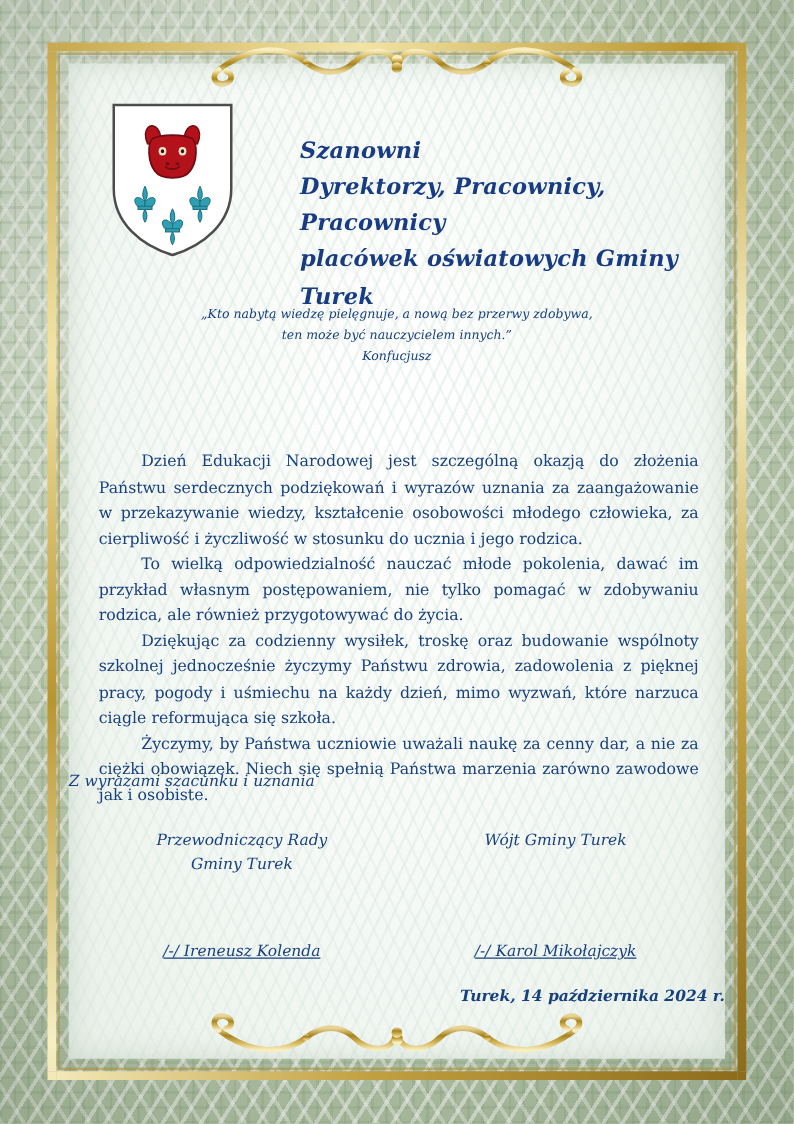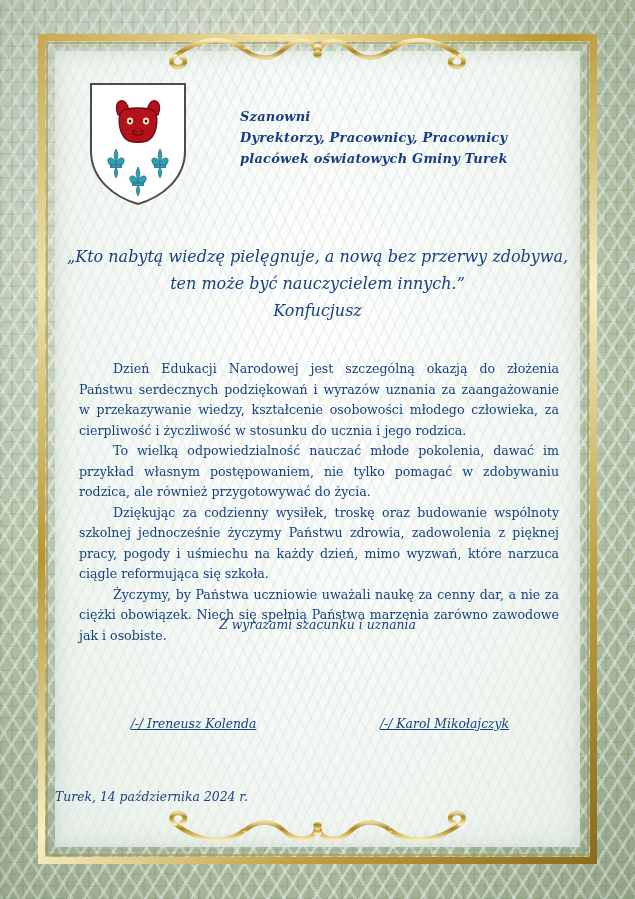--- a/index.html
+++ b/index.html
@@ -109,34 +109,34 @@
     height: 126px;
   }
   .addressee {
     position: absolute;
     left: 185px;
     top: 55px;
     width: 320px;
     font-family: "DejaVu Serif", serif;
     font-style: italic;
     font-weight: bold;
-    font-size: 13px;
+    font-size: 18px;
     line-height: 1.62;
     color: #173c84;
     letter-spacing: 0.2px;
   }
 
   .quote {
     position: absolute;
     left: 0;
     top: 193px;
     width: 525px;
     text-align: center;
     font-style: italic;
-    font-size: 16px;
+    font-size: 10px;
     line-height: 1.66;
     color: #17407f;
   }
   .quote .author {
     display: block;
     margin-top: 1px;
     font-style: italic;
   }
 
   .body-text {
@@ -152,21 +152,20 @@
   .body-text p {
     margin: 0 0 0 0;
     text-indent: 34px;
   }
 
   .valediction {
     position: absolute;
     left: 0;
     top: 566px;
     width: 525px;
-    text-align: center;
     font-style: italic;
     font-size: 12.4px;
     color: #17407f;
   }
 
   .signatures {
     position: absolute;
     left: 24px;
     top: 612px;
     width: 480px;
@@ -189,23 +188,23 @@
     margin-top: 52px;
     text-decoration: underline;
   }
   .sig-names .sig-col { font-size: 12.4px; }
 
   .date-line {
     position: absolute;
     left: 0;
     top: 738px;
     width: 525px;
-    text-align: left;
-    font-style: italic;
-    font-weight: normal;
+    text-align: right;
+    font-style: italic;
+    font-weight: bold;
     font-size: 12.4px;
     color: #17407f;
   }
 </style>
 </head>
 <body>
 
 <div id="page">
 
   <div class="gold-frame"></div>
@@ -317,20 +316,29 @@
     <div class="body-text">
       <p>Dzień Edukacji Narodowej jest szczególną okazją do złożenia Państwu serdecznych podziękowań i wyrazów uznania za zaangażowanie w przekazywanie wiedzy, kształcenie osobowości młodego człowieka, za cierpliwość i życzliwość w stosunku do ucznia i jego rodzica.</p>
       <p>To wielką odpowiedzialność nauczać młode pokolenia, dawać im przykład własnym postępowaniem, nie tylko pomagać w zdobywaniu rodzica, ale również przygotowywać do życia.</p>
       <p>Dziękując za codzienny wysiłek, troskę oraz budowanie wspólnoty szkolnej jednocześnie życzymy Państwu zdrowia, zadowolenia z pięknej pracy, pogody i uśmiechu na każdy dzień, mimo wyzwań, które narzuca ciągle reformująca się szkoła.</p>
       <p>Życzymy, by Państwa uczniowie uważali naukę za cenny dar, a nie za ciężki obowiązek. Niech się spełnią Państwa marzenia zarówno zawodowe jak i osobiste.</p>
     </div>
 
     <div class="valediction">Z wyrazami szacunku i uznania</div>
 
     <div class="signatures">
+      <div class="sig-row">
+        <div class="sig-col">
+          <div>Przewodniczący Rady</div>
+          <div>Gminy Turek</div>
+        </div>
+        <div class="sig-col right">
+          <div>Wójt Gminy Turek</div>
+        </div>
+      </div>
       <div class="sig-row sig-names">
         <div class="sig-col">/-/ Ireneusz Kolenda</div>
         <div class="sig-col right">/-/ Karol Mikołajczyk</div>
       </div>
     </div>
 
     <div class="date-line">Turek, 14 października 2024 r.</div>
 
   </div>
 </div>

